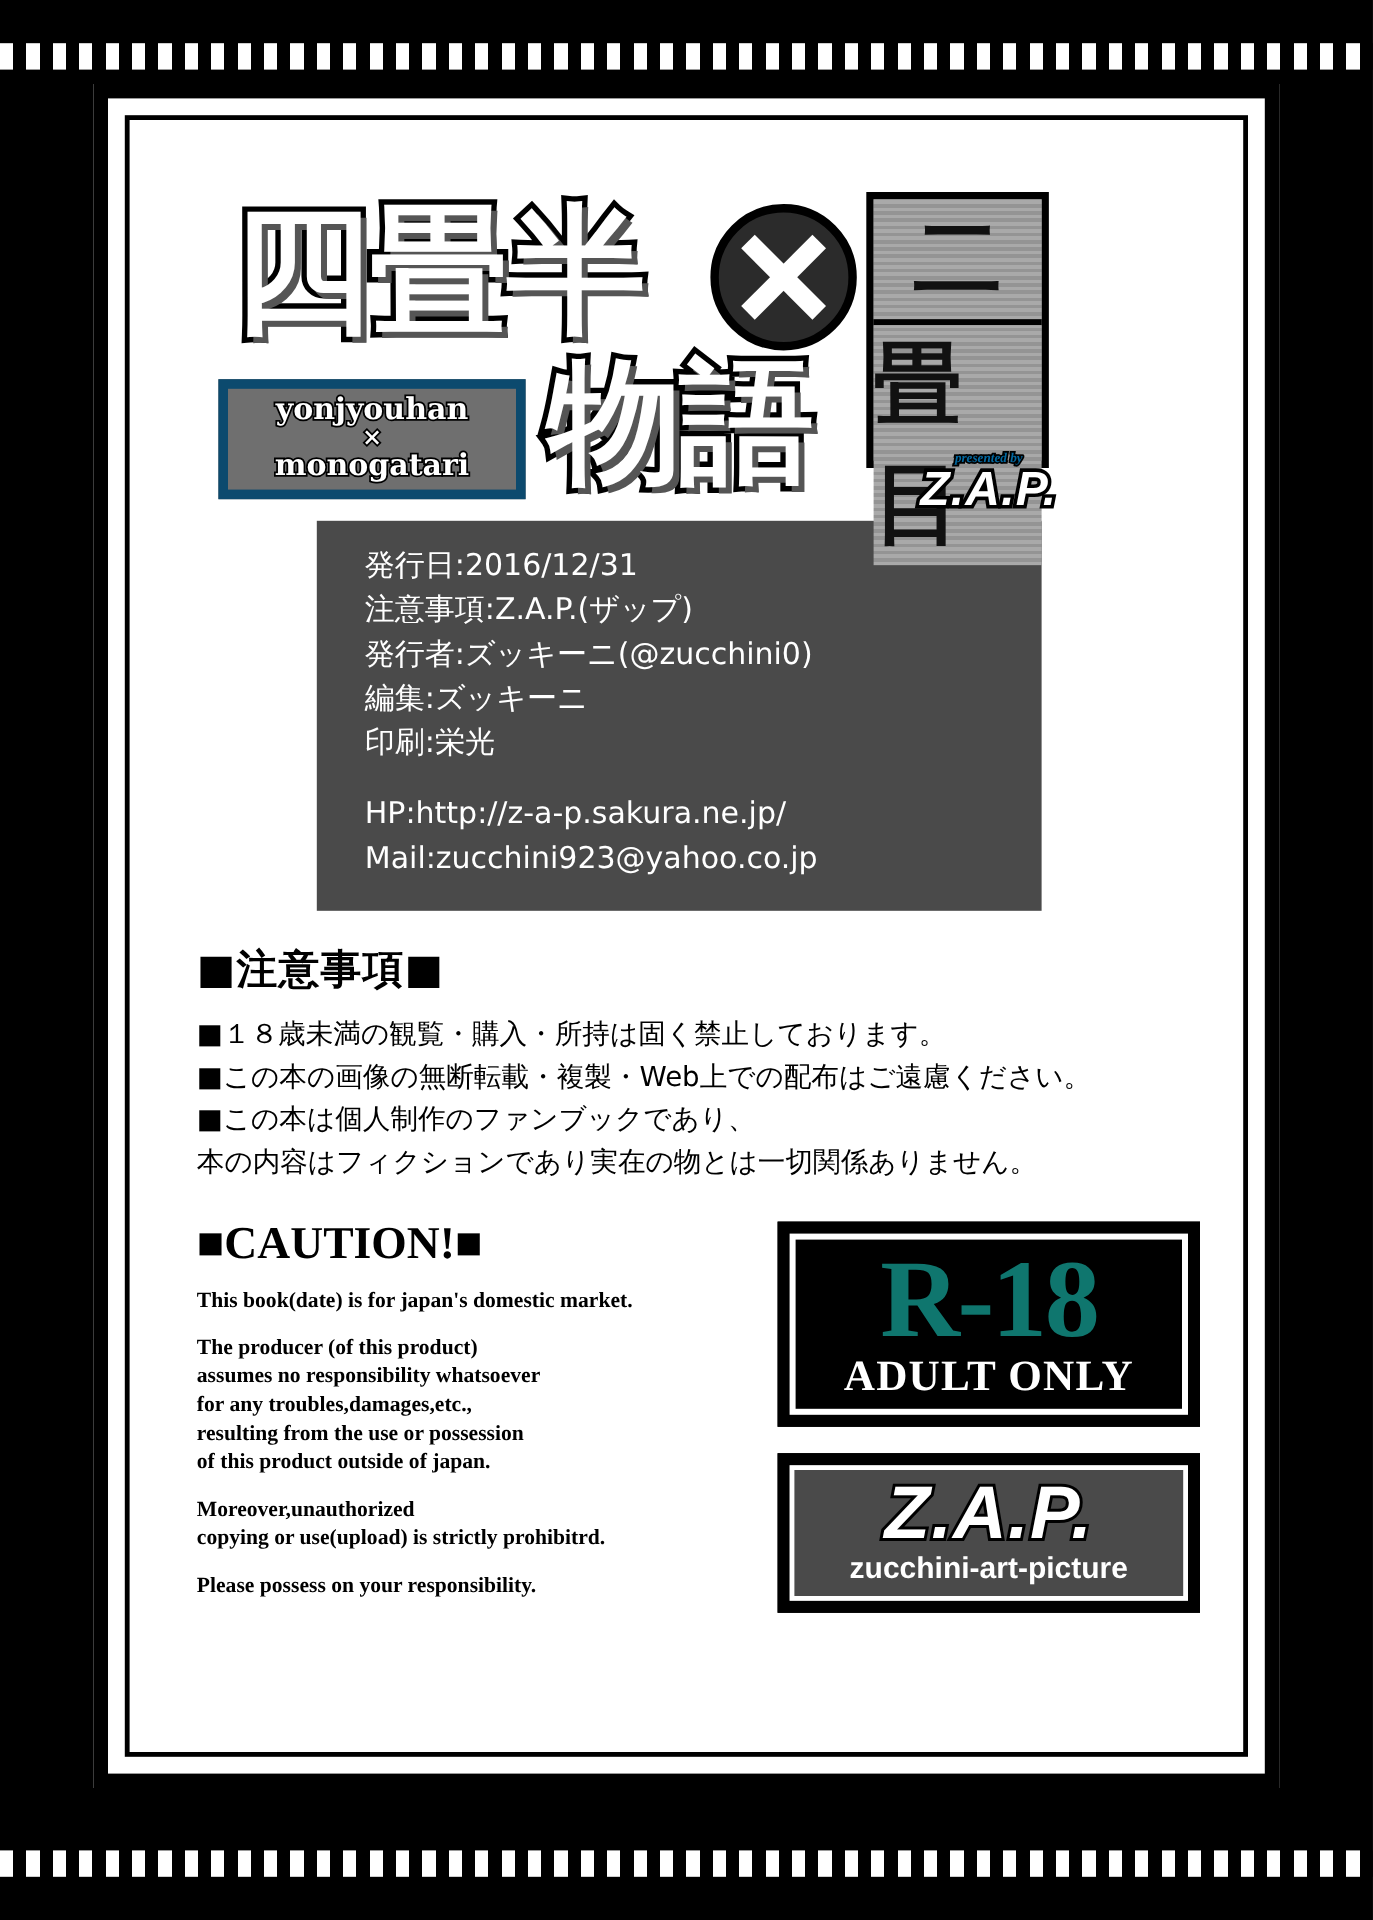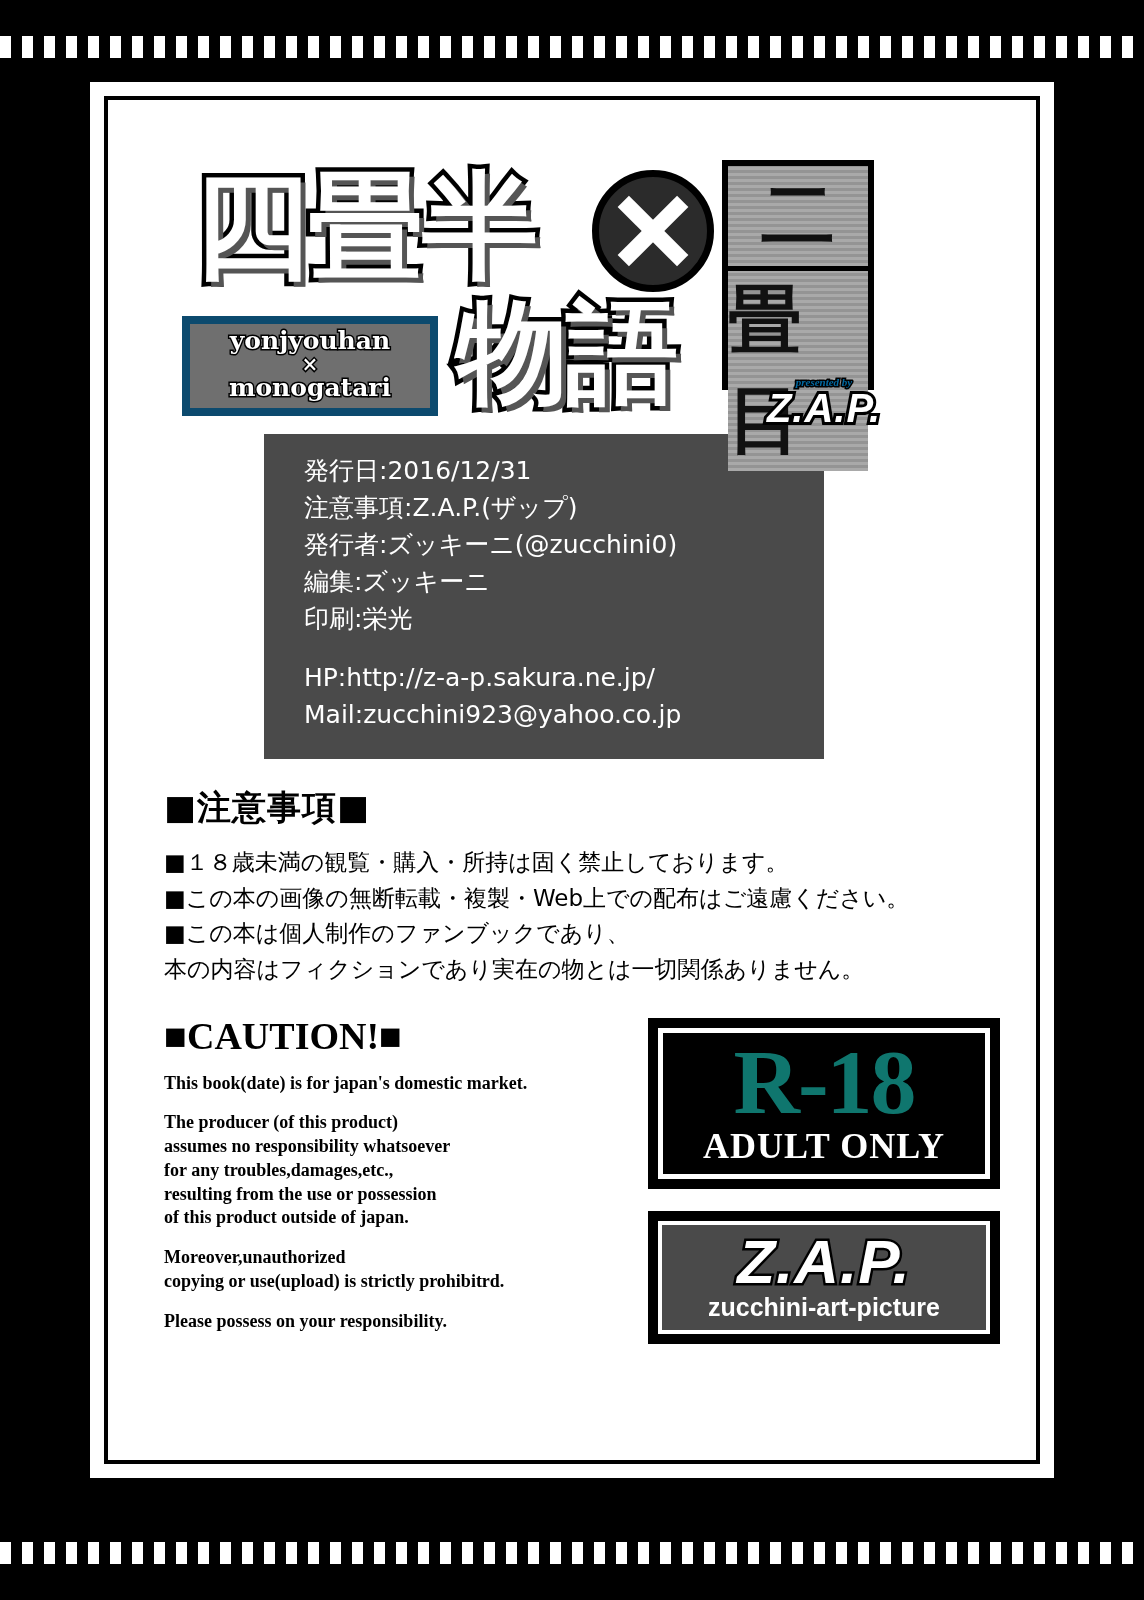--- a/index.html
+++ b/index.html
@@ -179,21 +179,21 @@
     color: #ffffff;
     -webkit-text-stroke: 6px #000;
     paint-order: stroke fill;
     letter-spacing: 1px;
     line-height: 1;
   }
 
   
   .info-box {
     margin: 6px 0 0 120px;
-    width: 560px;
+    width: 604px;
     background: #4a4a4a;
     color: #ffffff;
     padding: 18px 26px 26px 40px;
     box-sizing: border-box;
     font-family: "DejaVu Sans", sans-serif;
     font-size: 25px;
     line-height: 1.48;
   }
   .info-box .gap { height: 22px; }
 

